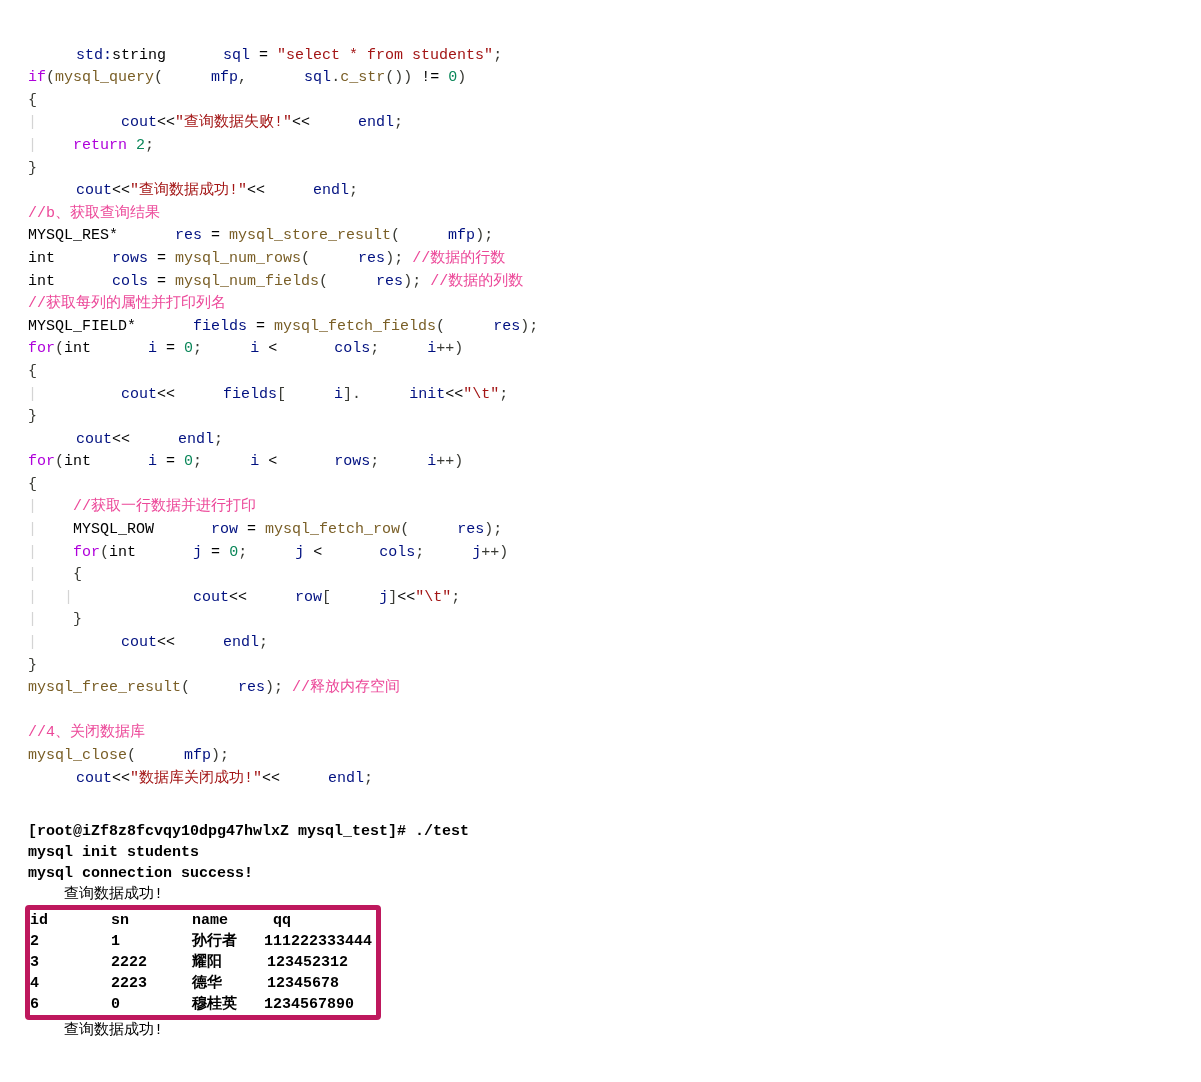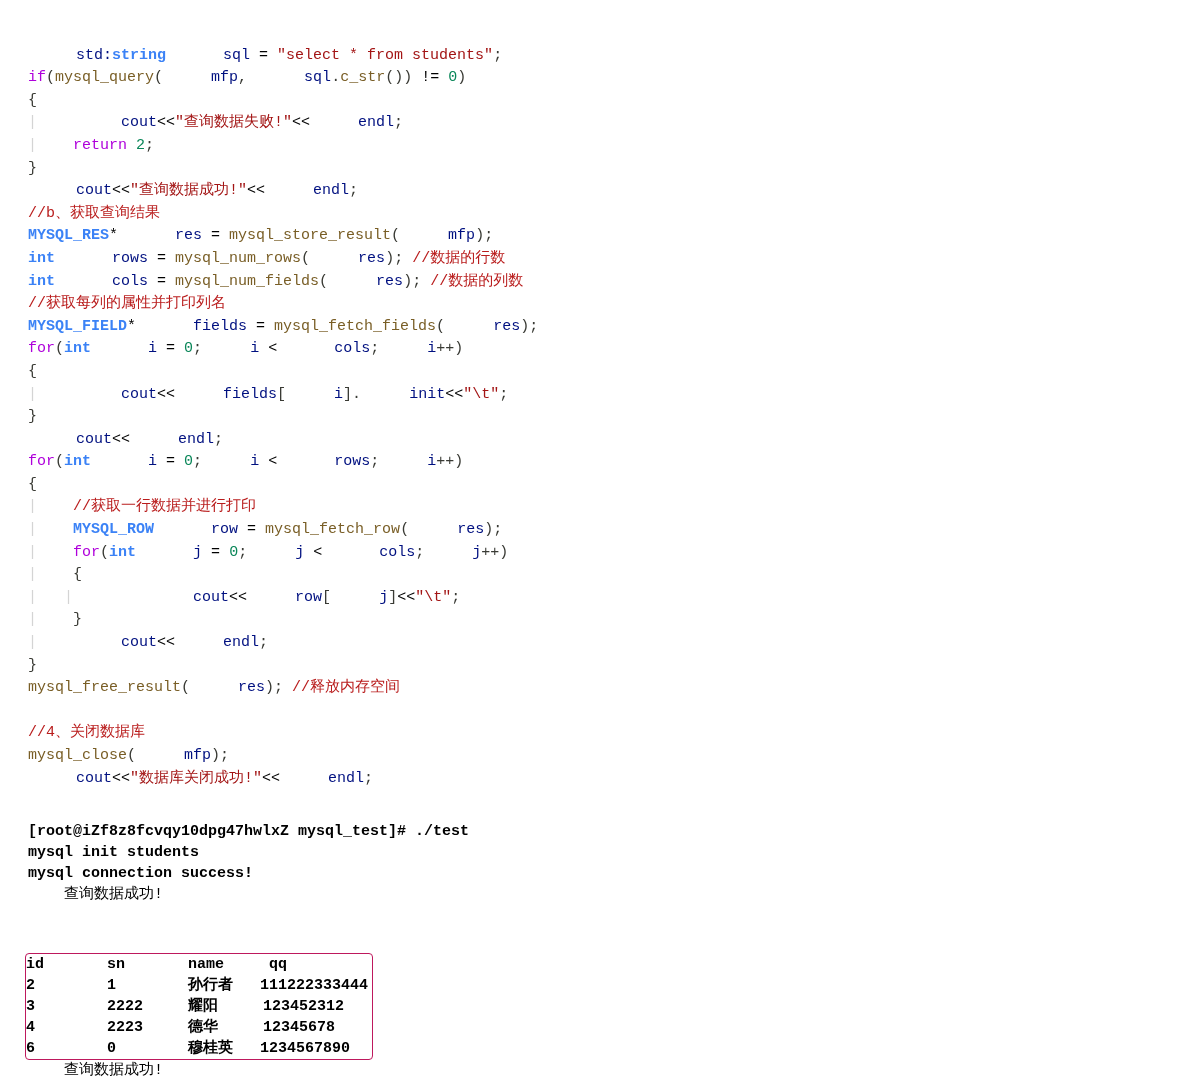--- a/index.html
+++ b/index.html
@@ -5,47 +5,46 @@
     * { margin: 0; padding: 0; box-sizing: border-box; }
     body {
       background: #ffffff;
       font-family: Consolas, Monaco, 'Courier New', monospace;
       font-size: 15px;
       line-height: 22.6px;
       padding: 22px 28px;
       color: #000;
     }
     .code-block { white-space: pre; }
-    .c-type { color: #3b82f6; font-weight: bold; }
+    .c-type { color: #000000; }
     .c-keyword { color: #af00db; }
     .c-var { color: #001080; margin-left: 48px; }
     .c-string { color: #a31515; }
     .c-func { color: #795e26; margin-top: 20px; }
     .c-punct { color: #393a34; }
     .c-num { color: #098658; }
-    .c-comment { color: #b91c1c; }
+    .c-comment { color: #ec4899; }
     .c-op { color: #000000; }
     .pipe-guide { color: #d4d4d4; }
     .terminal-block {
       font-family: Consolas, Monaco, 'Courier New', monospace;
       font-size: 15px;
       line-height: 21px;
       white-space: pre;
       color: #000000;
       margin-top: 10px;
     }
     .t-bold { font-weight: bold; }
     .t-normal { font-weight: normal; margin-left: 36px; }
     .table-outline {
-      border: 1px solid #be185d;
+      border: 5px solid #be185d;
       border-radius: 4px;
       display: inline-block;
       padding: 0 4px 0 0;
       margin-left: -3px;
-      margin-top: 48px;
     }
   </style>
 </head>
 <body>
 
 <div class="code-block">
 <span class="c-var">std:</span><span class="c-type">string</span><span class="c-var"> sql </span><span class="c-op">=</span><span> </span><span class="c-string">"select * from students"</span><span class="c-punct">;</span>
 <span class="c-keyword">if</span><span class="c-punct">(</span><span class="c-func">mysql_query</span><span class="c-punct">(</span><span class="c-var">mfp</span><span class="c-punct">, </span><span class="c-var">sql</span><span class="c-punct">.</span><span class="c-func">c_str</span><span class="c-punct">()) </span><span class="c-op">!=</span><span> </span><span class="c-num">0</span><span class="c-punct">)</span>
 <span class="c-punct">{</span>
 <span class="pipe-guide">|</span><span>    </span><span class="c-var">cout</span><span class="c-op">&lt;&lt;</span><span class="c-string">"查询数据失败!"</span><span class="c-op">&lt;&lt;</span><span class="c-var">endl</span><span class="c-punct">;</span>

